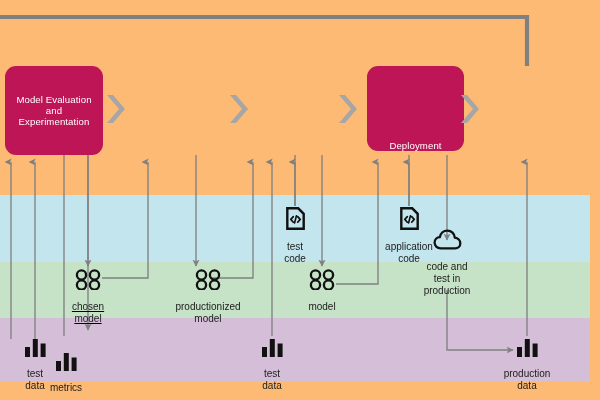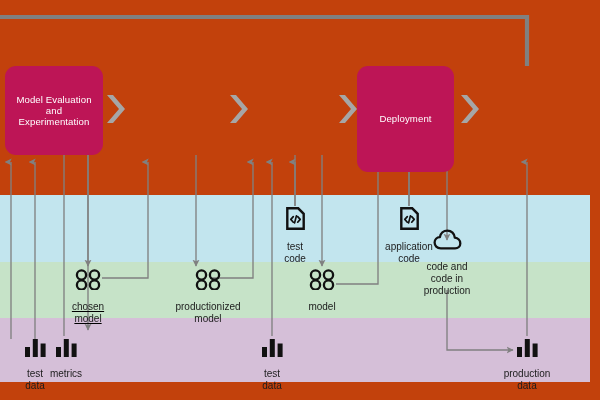--- a/index.html
+++ b/index.html
@@ -1,18 +1,18 @@
 <!DOCTYPE html>
 <html><head>
 <meta charset="utf-8">
 <style>
   html,body{margin:0;padding:0;background:#ffffff;}
   body{width:600px;height:400px;overflow:hidden;
        font-family:"Liberation Sans","DejaVu Sans",sans-serif;}
-  #stage{position:relative;width:600px;height:400px;background:#c2410c;}
+  #stage{position:relative;width:600px;height:400px;background:#fdba74;}
   #bg-svg,#wire-svg{position:absolute;left:0;top:0;width:600px;height:400px;}
   #bg-svg{z-index:1;}
   #wire-svg{z-index:2;}
   .layer-nodes{position:absolute;left:0;top:0;width:600px;height:400px;z-index:3;}
 
   .stage-box{
     position:absolute;background:#bd1556;border-radius:11px;
     display:flex;align-items:center;justify-content:center;
     color:#ffffff;text-align:center;line-height:1.18;
     font-size:9.6px;letter-spacing:.1px;padding:0 6px;
@@ -95,21 +95,21 @@
     <div class="stage-box" style="left:5px;top:66px;width:98px;height:89px;">
       <span>
         <span>Model Evaluation</span><br>
         <span>and</span><br>
         <span>Experimentation</span>
       </span>
     </div>
 
 
 
-    <div class="stage-box" style="left:357px;top:66px;width:97px;height:106px;">
+    <div class="stage-box" style="left:367px;top:66px;width:97px;height:85px;align-items:flex-end;">
       <span>
         <span>Deployment</span>
       </span>
     </div>
 
 
     <svg class="chev" style="left:103px;top:92px;" width="22" height="34" viewBox="0 0 22 34">
       <path d="M4 3 L16 17 L4 31 L10 31 L22 17 L10 3 Z" fill="#a6a6a6"></path>
     </svg>
     <svg class="chev" style="left:226px;top:92px;" width="22" height="34" viewBox="0 0 22 34">
@@ -195,40 +195,40 @@
     <div class="node" style="left:447px;top:229px;">
       <span class="glyph">
         <svg width="29" height="21" viewBox="0 0 29 21">
           <path d="M7.8 19.3 C3.9 19.3 1.6 16.6 1.6 13.6 C1.6 10.7 3.9 8.3 6.9 8.2
                    C7.4 4.3 10.6 1.6 14.4 1.6 C18.4 1.6 21.6 4.7 21.8 8.7
                    C25 9.1 27.3 11.6 27.3 14.4 C27.3 17.2 25.1 19.3 22.1 19.3 Z" fill="none" stroke="#111" stroke-width="2.3" stroke-linejoin="round"></path>
         </svg>
       </span>
       <span class="cap">
         <span>code and</span><br>
-        <span>code  in</span><br>
+        <span>test  in</span><br>
         <span>production</span>
       </span>
     </div>
 
     <div class="node narrow" style="left:35px;top:338px;">
       <span class="glyph">
         <svg width="25" height="19" viewBox="0 0 25 19">
           <rect x="2" y="9" width="5" height="10" fill="#111"></rect>
           <rect x="9.8" y="1" width="5" height="18" fill="#111"></rect>
           <rect x="17.6" y="5.5" width="5" height="13.5" fill="#111"></rect>
         </svg>
       </span>
       <span class="cap">
         <span>test</span><br>
         <span>data</span>
       </span>
     </div>
 
-    <div class="node narrow" style="left:66px;top:338px;">
+    <div class="node narrow" style="left:66px;top:352px;">
       <span class="glyph">
         <svg width="25" height="19" viewBox="0 0 25 19">
           <rect x="2" y="9" width="5" height="10" fill="#111"></rect>
           <rect x="9.8" y="1" width="5" height="18" fill="#111"></rect>
           <rect x="17.6" y="5.5" width="5" height="13.5" fill="#111"></rect>
         </svg>
       </span>
       <span class="cap">
         <span>metrics</span>
       </span>

